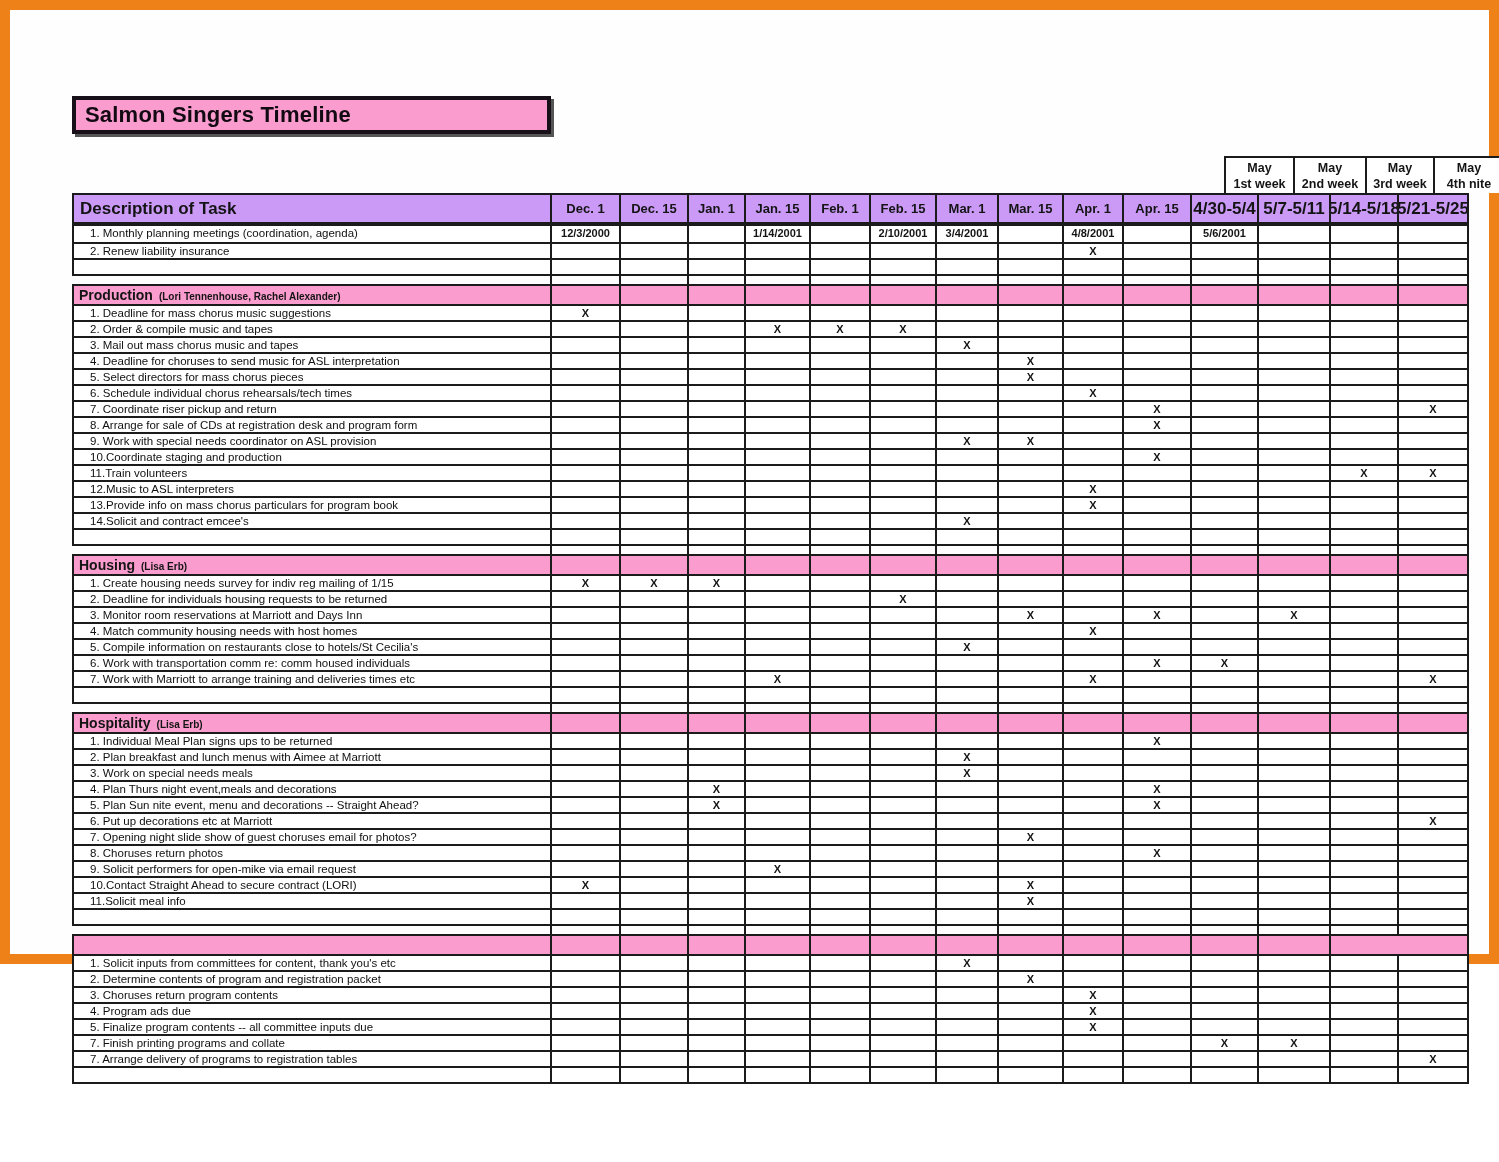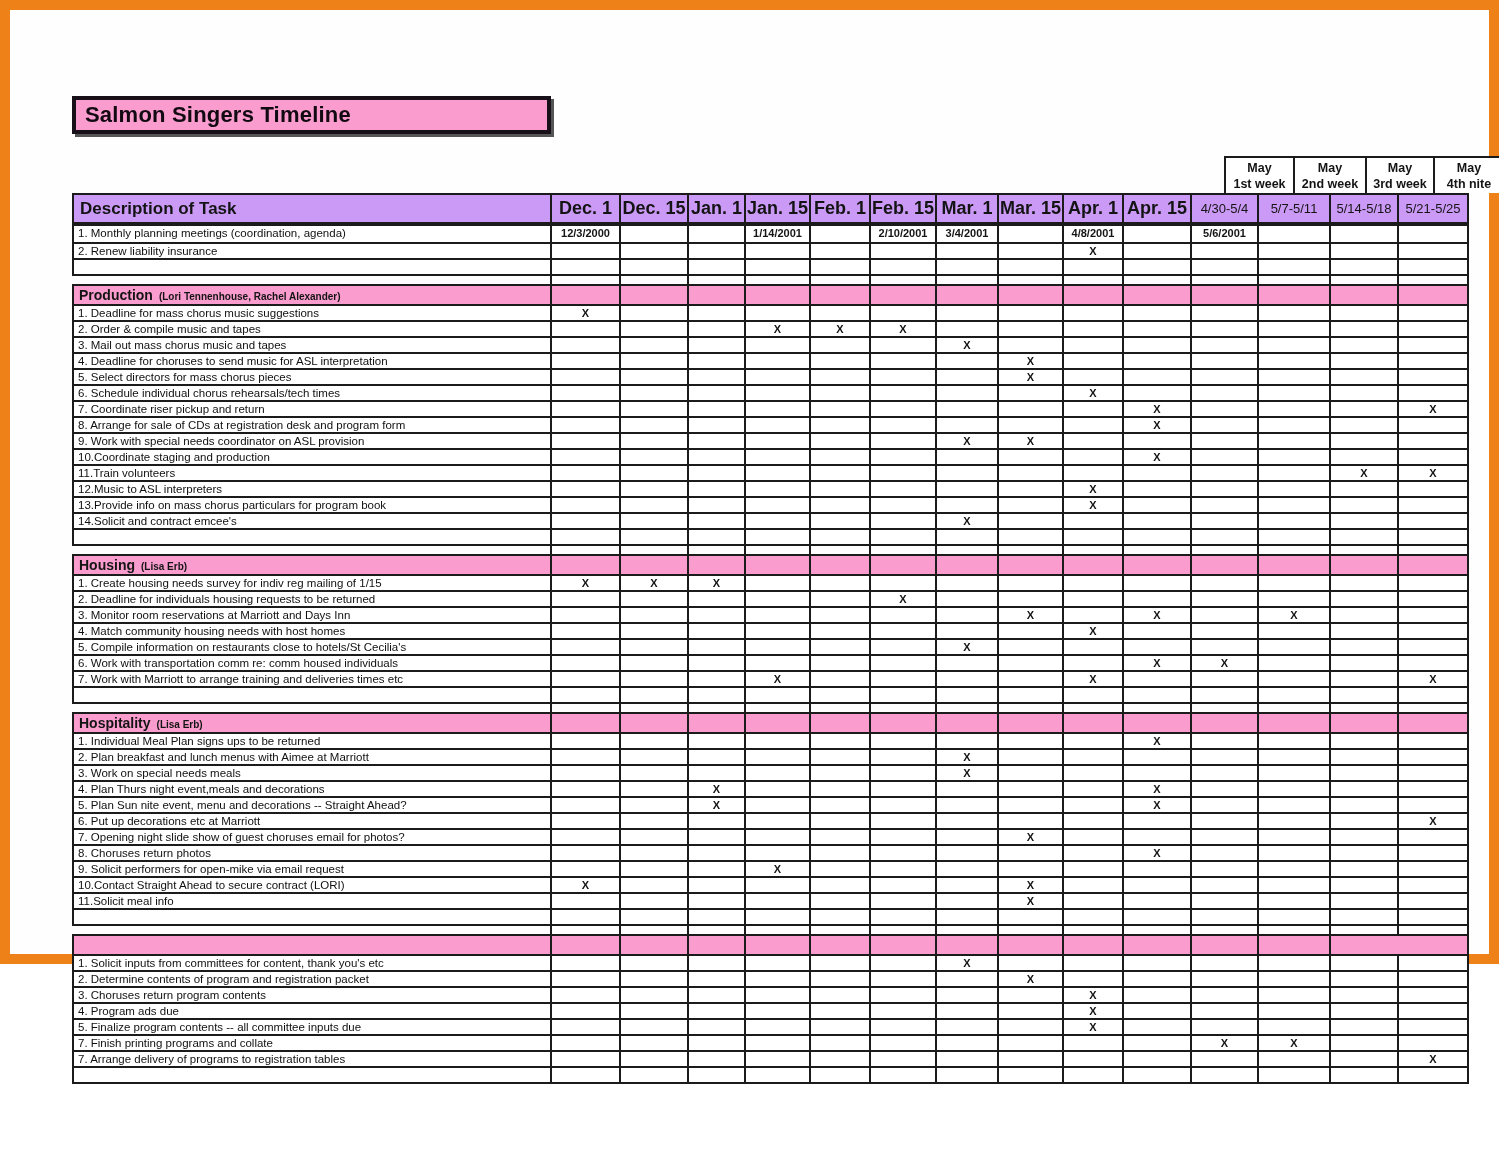--- a/index.html
+++ b/index.html
@@ -45,32 +45,32 @@
   .block { border:2px solid var(--line); background:#737373; }
   .row { display:grid; grid-template-columns:476px 69px 68px 57px 65px 60px 66px 62px 65px 60px 68px 67px 72px 68px 70px; }
   .row + .row { border-top:2px solid var(--line); }
   .cell { overflow:hidden; white-space:nowrap; }
   .cell + .cell { border-left:2px solid var(--line); }
 
   
   .hdr-row { background:var(--purple); height:27px; }
   .hdr-row .cell { display:flex; align-items:center; justify-content:center; }
   .desc-hdr { justify-content:flex-start !important; padding-left:6px; font-size:17px; font-weight:bold; }
-  .hdr-date { font-size:18px; font-weight:bold; }
-  .hdr-range { font-size:13px; font-weight:normal; }
+  .hdr-date { font-size:13px; font-weight:bold; }
+  .hdr-range { font-size:17px; font-weight:bold; }
 
   
   .sec-row { background:var(--pink); height:18px; }
   .sec-label { display:flex; align-items:baseline; padding-left:5px; }
   .sec-title { font-size:14px; font-weight:bold; line-height:18px; }
   .sec-members { font-size:10px; font-weight:bold; margin-left:6px; }
 
   
   .task-row { height:16px; background:#fff; }
-  .task-label { font-size:11.5px; line-height:15px; padding-left:4px; color:#101010; }
+  .task-label { font-size:11.5px; line-height:15px; padding-left:16px; color:#101010; }
   .mark { font-size:11px; font-weight:bold; text-align:center; line-height:15px; }
 
   
   .gaprow { display:grid; grid-template-columns:478px 69px 68px 57px 65px 60px 66px 62px 65px 60px 68px 67px 72px 68px 72px; height:8px; }
   .gapcell { border-left:2px solid var(--line); }
   .gapcell:last-child { border-right:2px solid var(--line); }
 </style>
 </head>
 <body style="--orange: #ef8119; --title-pink: #fa9ccd; --pink: #fa9ccd; --purple: #cb9af7; --line: #1b1b1b;">
 

